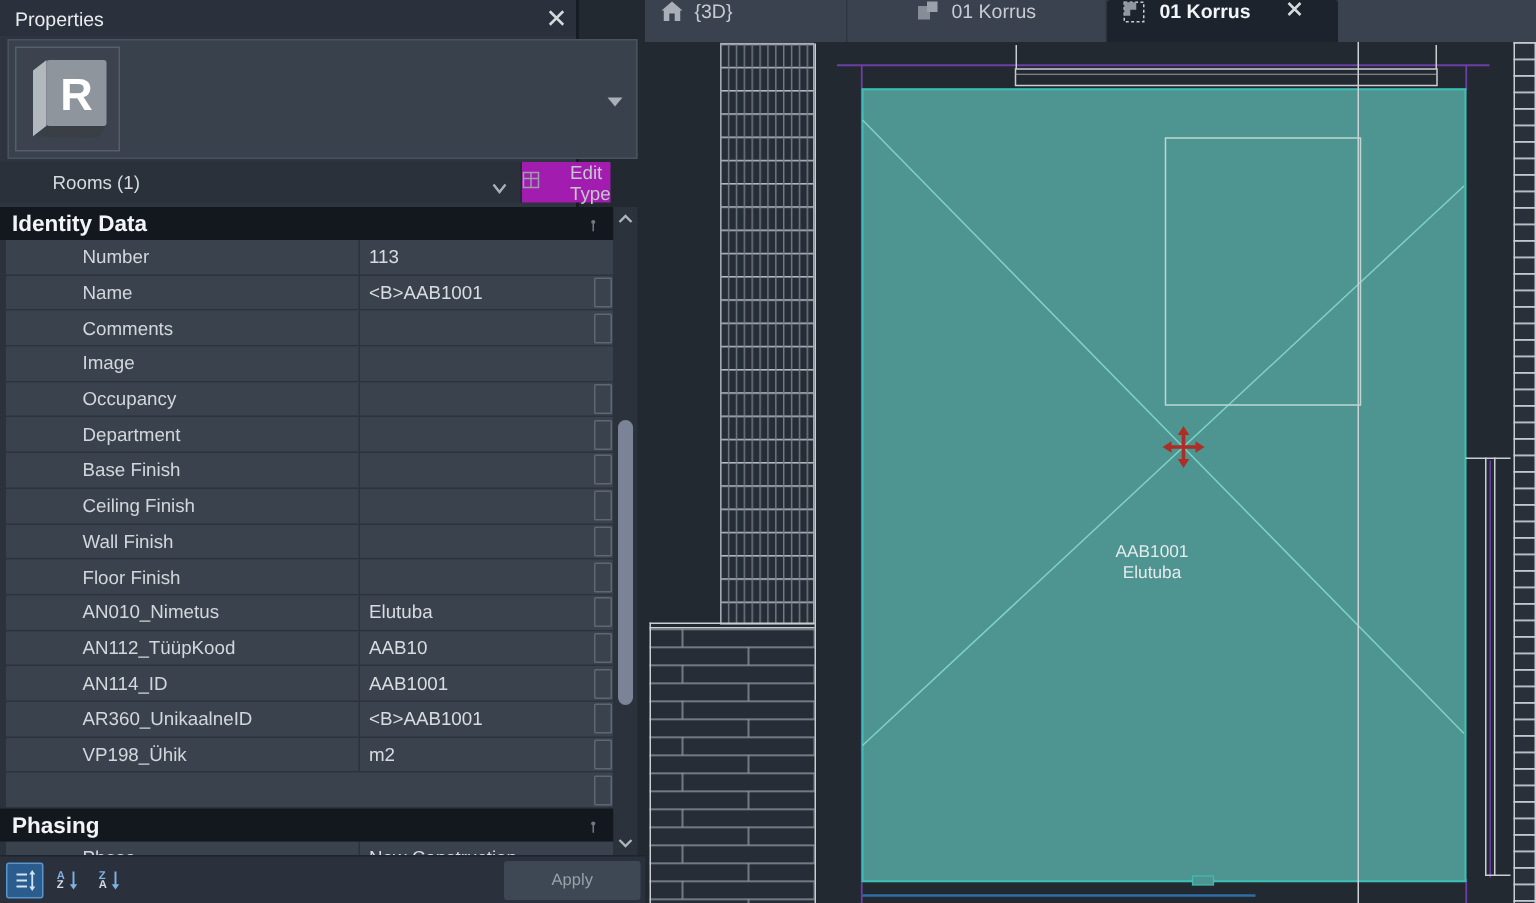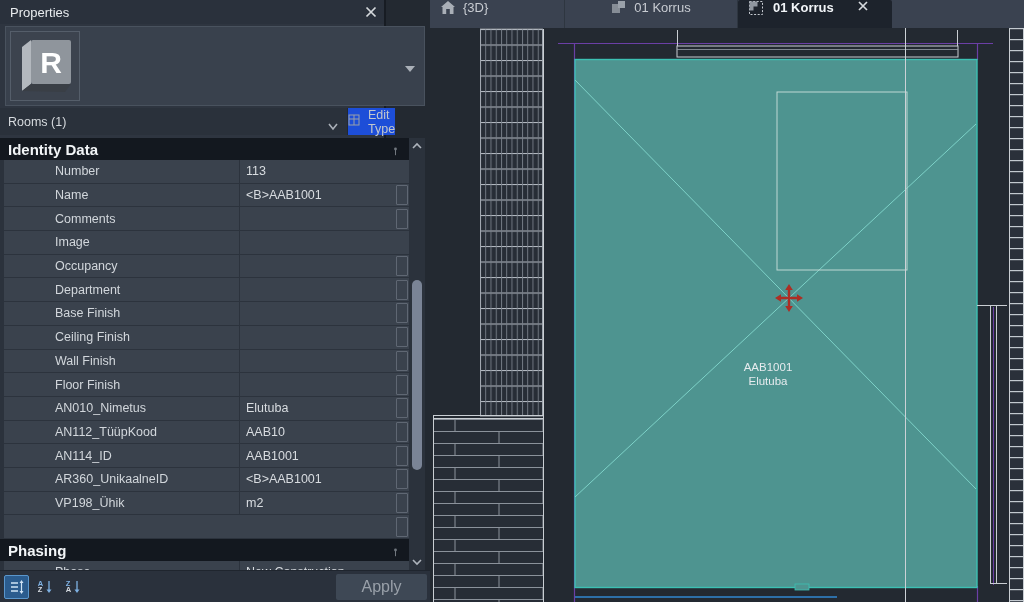--- a/index.html
+++ b/index.html
@@ -31,25 +31,25 @@
   }
   .ts-chevron{position:absolute;right:8px;top:32px;}
   .filter-row{
     position:absolute;left:0;top:108px;width:100%;height:27px;background:#2a313b;
     display:flex;align-items:center;
   }
   .filter-combo{
     flex:0 0 348px;height:100%;display:flex;align-items:center;position:relative;
     border-right:1px solid #222831;box-sizing:border-box;
   }
-  .filter-label{color:#d6dade;font-size:12.5px;padding-left:8px;}
+  .filter-label{color:#d6dade;font-size:12.5px;padding-left:8px;margin-left:27px;}
   .filter-chevron{position:absolute;right:8px;top:9px;}
   .edit-type-btn{
-    flex:1;height:100%;background:#1d4ed8;display:flex;align-items:center;justify-content:center;
-    gap:8px;color:#c2c7cd;font-size:12.5px;cursor:pointer;
+    flex:1;height:100%;background:#a21caf;display:flex;align-items:center;justify-content:center;
+    gap:20px;color:#c2c7cd;font-size:12.5px;cursor:pointer;
   }
   
   #property-grid{
     position:absolute;left:0;top:138px;width:409px;height:432px;
     background:#2b323c;overflow:hidden;
   }
   .sec-header{
     height:22px;background:#13181f;display:flex;align-items:center;position:relative;
   }
   .sec-header span{color:#f2f5f7;font-size:15px;font-weight:bold;padding-left:8px;}
@@ -82,21 +82,21 @@
     border-top:1px solid #1f252e;box-sizing:border-box;
   }
   .sort-btn{
     position:absolute;top:4px;width:25px;height:24px;display:flex;align-items:center;justify-content:center;
     box-sizing:border-box;cursor:pointer;border-radius:2px;
   }
   .sort-btn.selected{background:#2b5c8e;border:1px solid #5a96cc;}
   .sort-letters{display:flex;flex-direction:column;line-height:6.5px;font-size:7.5px;font-weight:bold;}
   .apply-btn{
     position:absolute;right:3px;top:3px;width:91px;height:26px;background:#3e4855;
-    color:#99a0a9;font-size:16px;display:flex;align-items:center;justify-content:center;
+    color:#99a0a9;font-size:11px;display:flex;align-items:center;justify-content:center;
     border-radius:2px;cursor:pointer;
   }
   
   #canvas-area{position:absolute;left:430px;top:0;width:594px;height:602px;background:#232931;}
   #view-tabbar{
     position:absolute;left:0;top:0;width:100%;height:28px;background:#3a4250;
     display:flex;padding-left:2px;box-sizing:border-box;
   }
   .vtab{
     height:28px;display:flex;align-items:flex-start;box-sizing:border-box;

